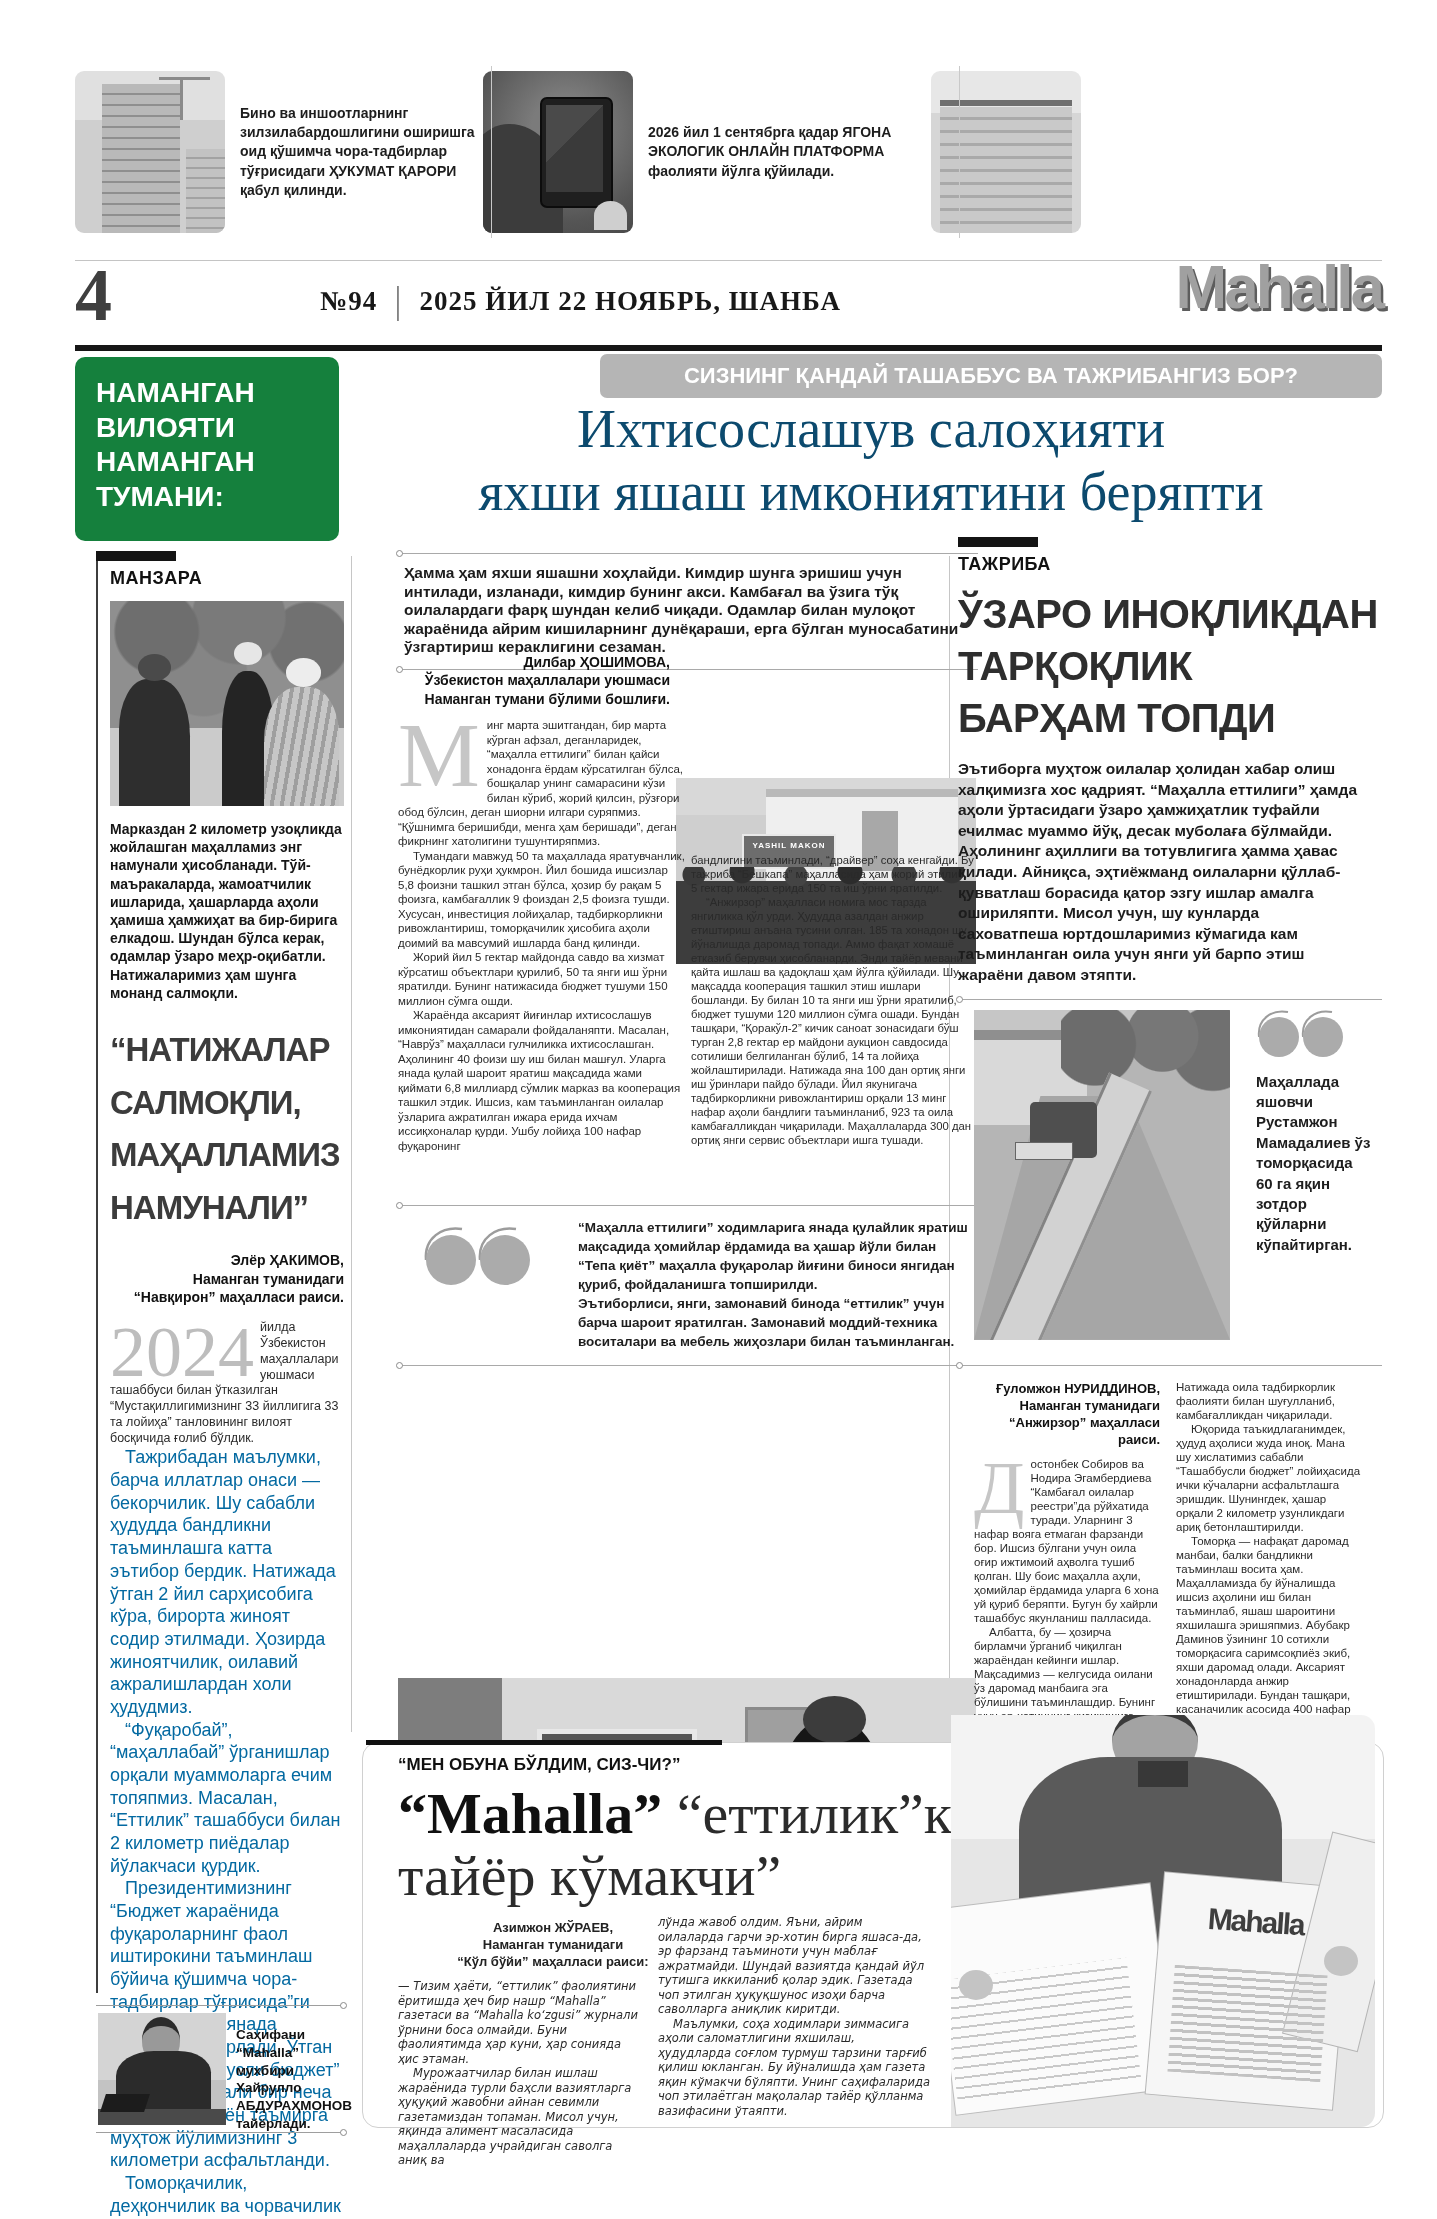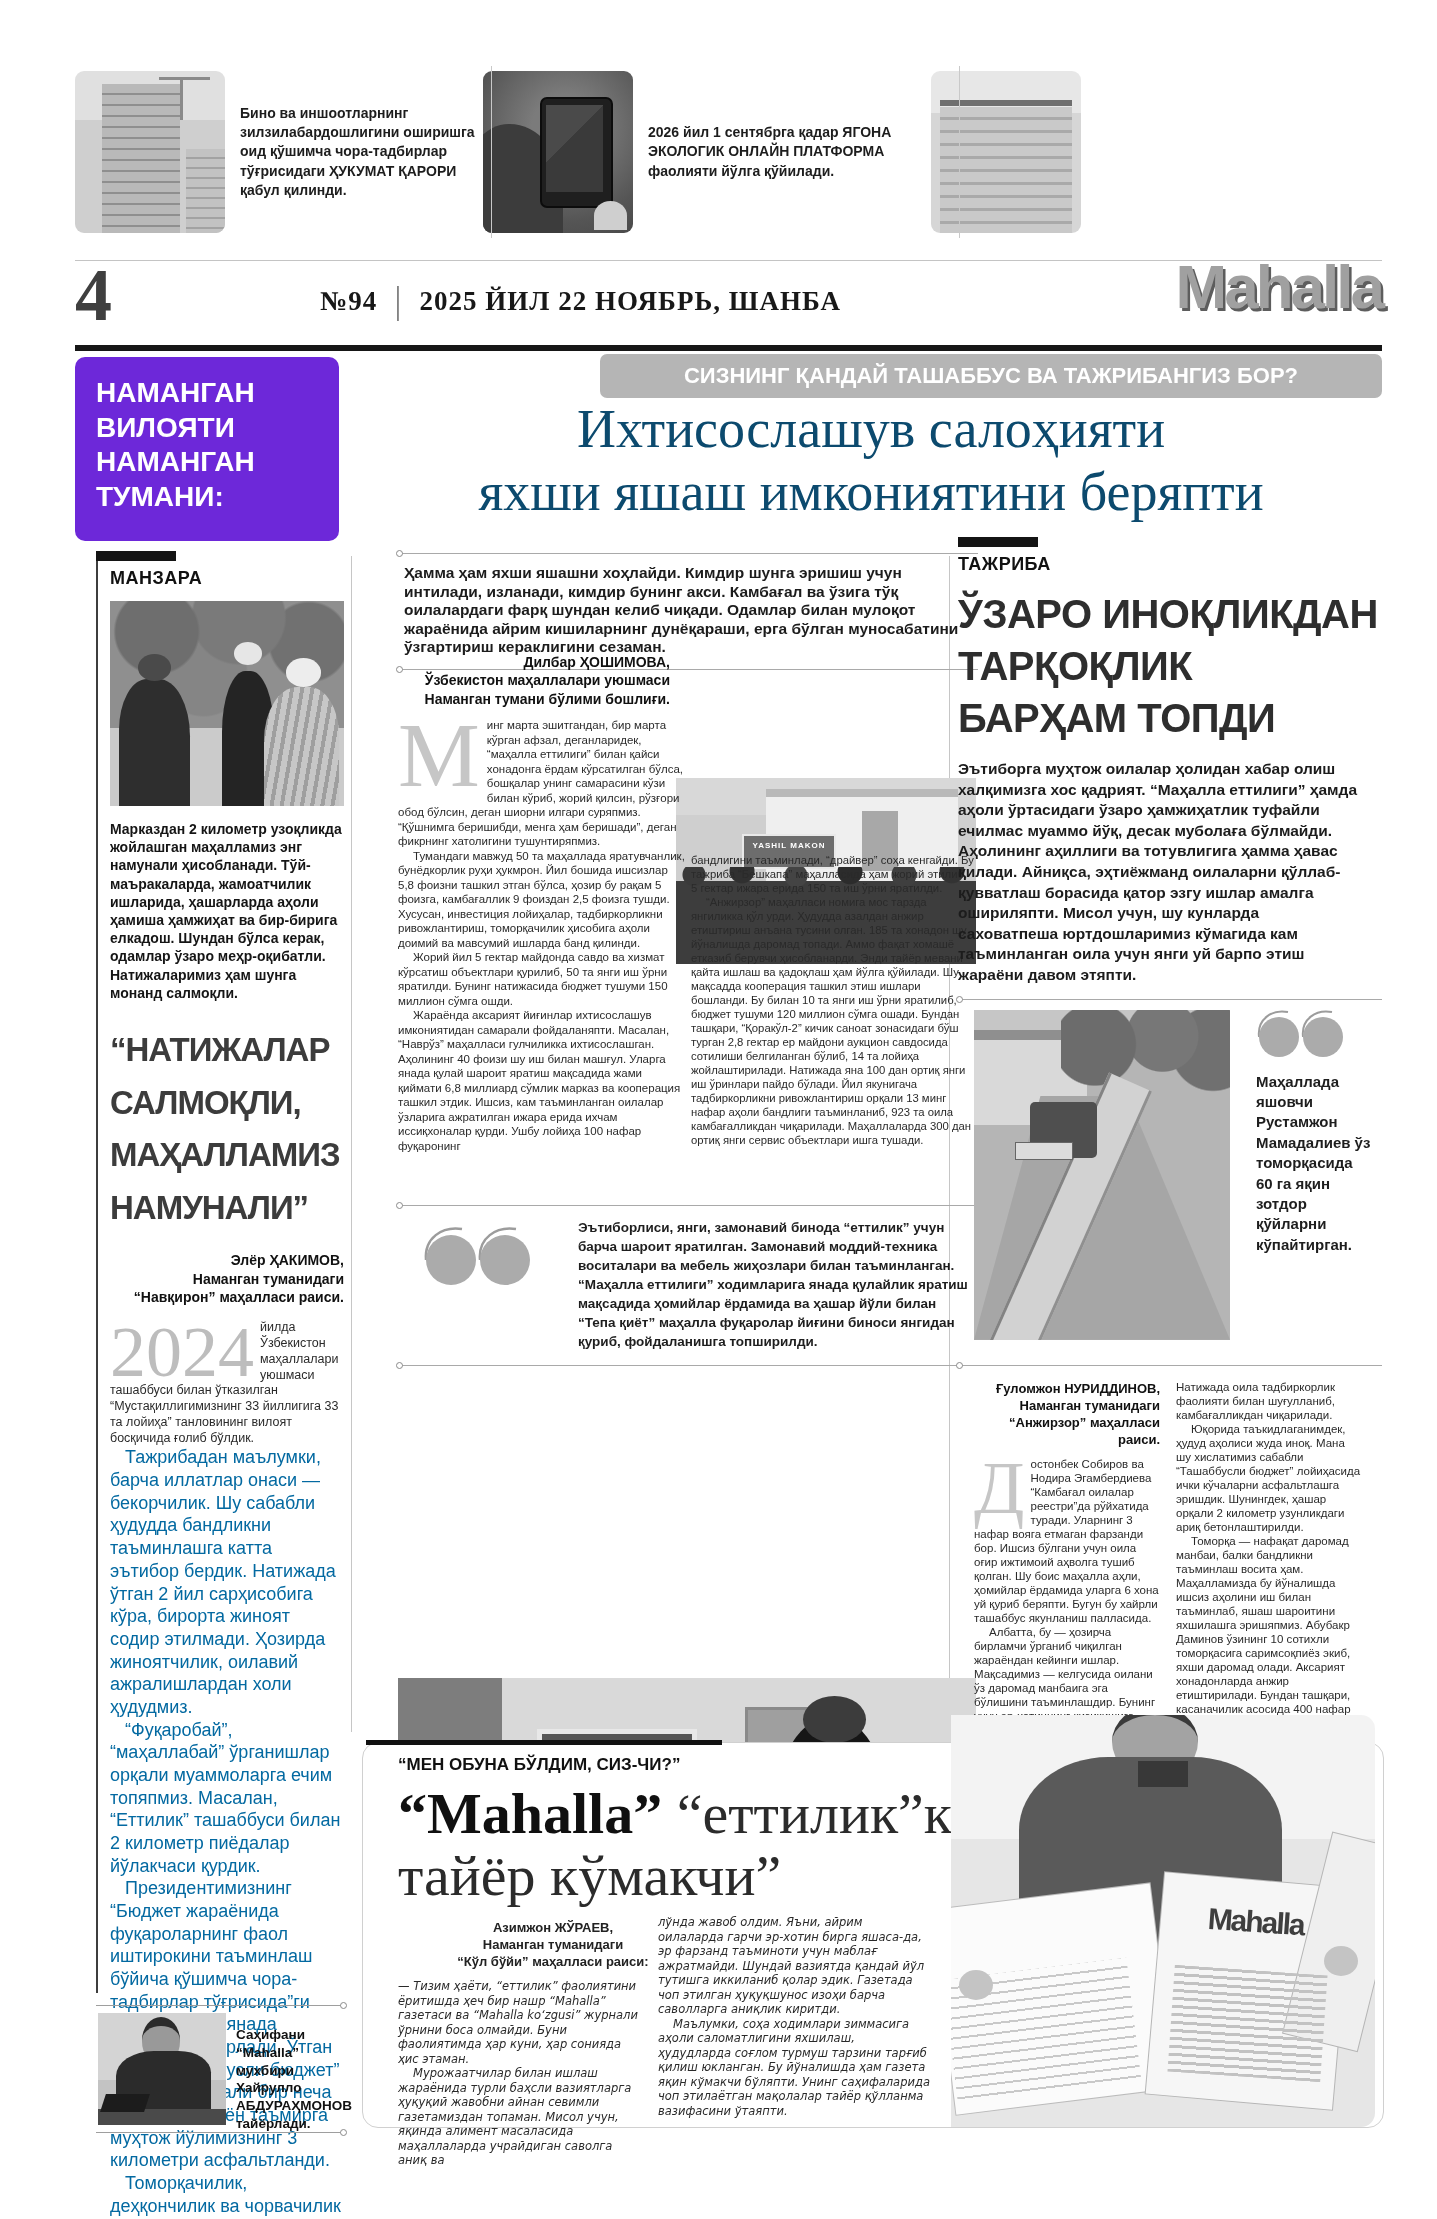--- a/index.html
+++ b/index.html
@@ -22,21 +22,21 @@
   .rule-thin{position:absolute;left:75px;top:260px;width:1307px;border-top:1px solid #c4c4c4;}
   .pagenum{position:absolute;left:75px;top:258px;font-size:74px;font-weight:bold;color:#3f3f3f;line-height:1;}
   .issue{position:absolute;left:320px;top:286px;width:500px;text-align:center;font-weight:bold;
          font-size:27px;letter-spacing:1px;color:#181818;white-space:nowrap;}
   .issue .sep{display:inline-block;margin:0 18px;font-weight:normal;color:#555;transform:scaleY(1.4);}
   .logo{position:absolute;left:1142px;top:256px;width:240px;text-align:right;font-size:62px;font-weight:800;
         letter-spacing:-3px;color:#a0a0a0;text-shadow:2.5px 2.5px 0 #5d5d5d;line-height:1;}
   .rule-black{position:absolute;left:75px;top:345px;width:1307px;height:6px;background:#161616;}
 
   
-  .region-box{position:absolute;left:75px;top:357px;width:222px;height:146px;background:#6d28d9;border-radius:10px;
+  .region-box{position:absolute;left:75px;top:357px;width:222px;height:146px;background:#15803d;border-radius:10px;
               padding:19px 21px;color:#fff;font-weight:800;font-size:28px;line-height:1.24;}
   .qbar{position:absolute;left:600px;top:354px;width:782px;height:44px;background:#b5b5b5;border-radius:7px;
         color:#fff;font-weight:800;font-size:22px;text-align:center;line-height:44px;}
   .headline{position:absolute;left:360px;top:398px;width:1022px;text-align:center;color:#0c4a6e;
             font-size:54px;line-height:1.16;font-weight:400;}
 
   
   .vd{position:absolute;top:556px;width:1px;height:1176px;background:#c6c6c6;}
   .vd1{left:351px;} .vd2{left:949px;}
 
@@ -338,22 +338,22 @@
       <i class="dot" style="top:auto;bottom:-4px;"></i>
       <span class="qicon">
         <svg width="110" height="66" viewBox="0 0 110 66">
           <path d="M6 38 C4 16 22 4 42 7" fill="none" stroke="#9c9c9c" stroke-width="2.5"></path>
           <circle cx="31" cy="38" r="25" fill="#ababab"></circle>
           <path d="M60 38 C58 16 76 4 96 7" fill="none" stroke="#9c9c9c" stroke-width="2.5"></path>
           <circle cx="85" cy="38" r="25" fill="#ababab"></circle>
         </svg>
       </span>
       <div class="qtext">
+        <p>“Маҳалла еттилиги” ходимларига янада қулайлик яратиш мақсадида ҳомийлар ёрдамида ва ҳашар йўли билан “Тепа қиёт” маҳалла фуқаролар йиғини биноси янгидан қуриб, фойдаланишга топширилди.</p>
         <p>Эътиборлиси, янги, замонавий бинода “еттилик” учун барча шароит яратилган. Замонавий моддий-техника воситалари ва мебель жиҳозлари билан таъминланган.</p>
-        <p>“Маҳалла еттилиги” ходимларига янада қулайлик яратиш мақсадида ҳомийлар ёрдамида ва ҳашар йўли билан “Тепа қиёт” маҳалла фуқаролар йиғини биноси янгидан қуриб, фойдаланишга топширилди.</p>
       </div>
     </div>
     <div class="ph c-photo2 ph-big">
       <div class="wall"></div>
         <div class="door"></div>
       <div class="sign">
           <span>YASHIL MAKON</span>
           <i></i>
         </div>
       <div class="man"></div>

